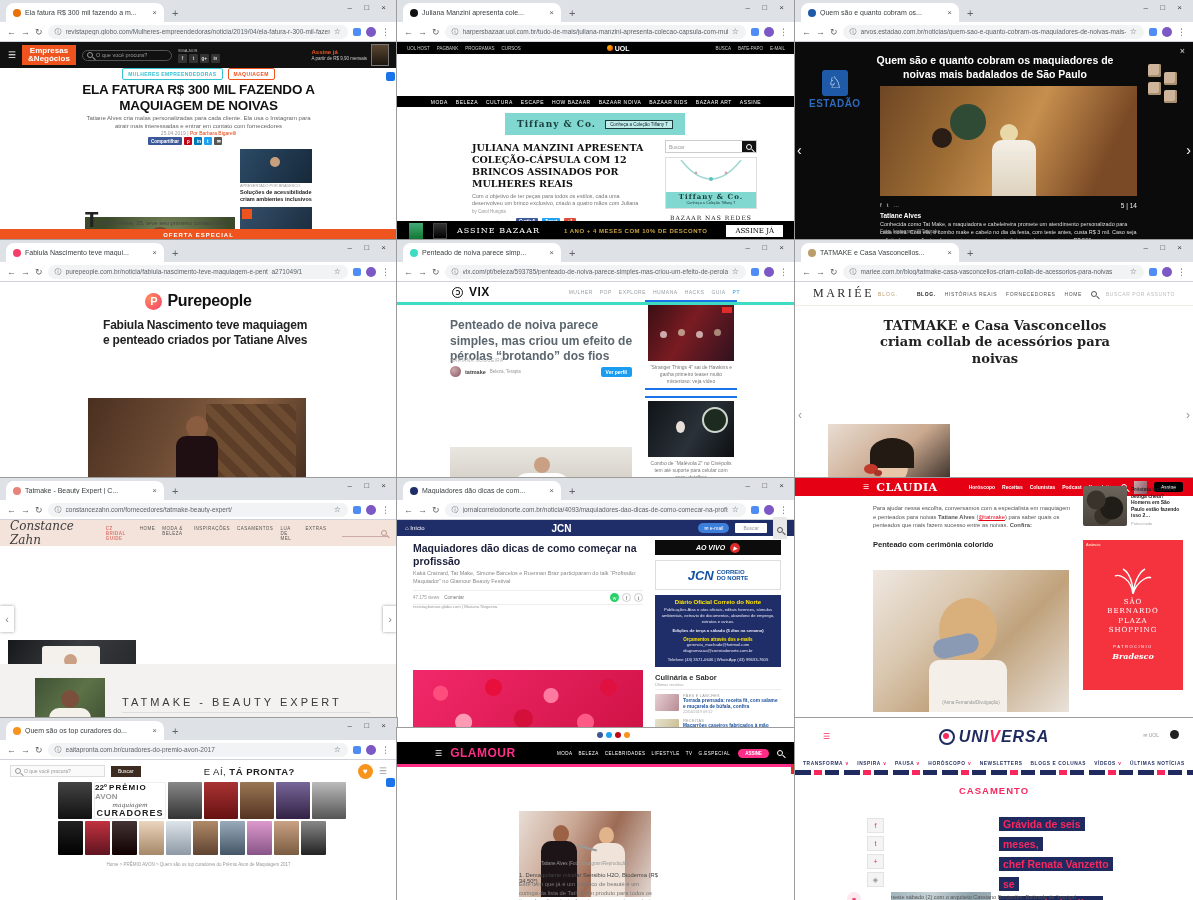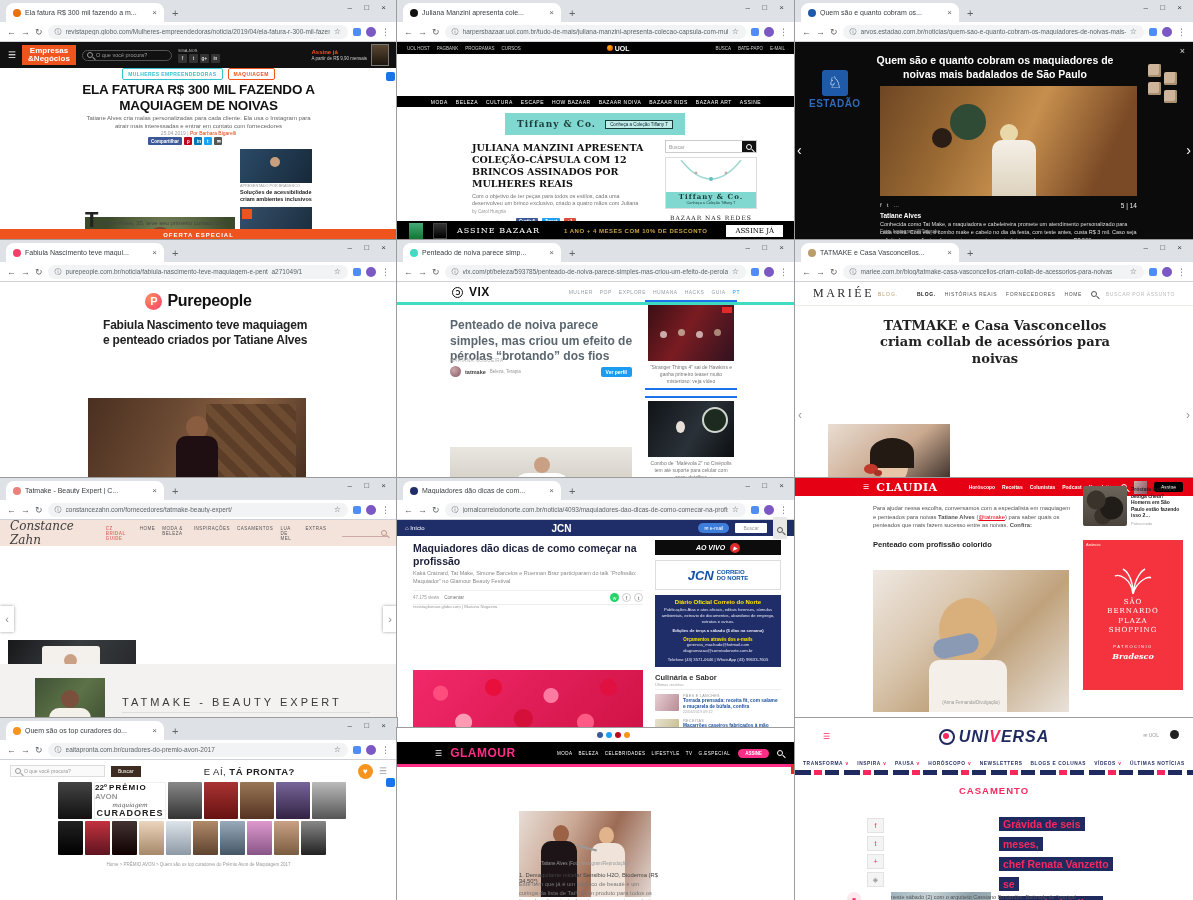--- a/index.html
+++ b/index.html
@@ -783,21 +783,21 @@
       <span>Podcast</span>
       <span>Newsletter</span>
     </div>
     <span class="mag"></span>
     <span style="width:13px;height:13px;background:linear-gradient(120deg,#caa,#856)"></span>
     <span class="cl-assine">Assine</span>
   </div>
   <div class="abs cl-body" style="left:78px;top:26px;width:200px">
     <span>Para ajudar nessa escolha, conversamos com a especialista em maquiagem e penteados para noivas </span><b>Tatiane Alves</b><span> (</span><span style="color:#e60014;text-decoration:underline">@tatmake</span><span>) para saber quais os penteados que mais fazem sucesso entre as noivas. </span><b>Confira:</b>
   </div>
-  <div class="abs cl-sub" style="left:78px;top:62px">Penteado com profissão colorido</div>
+  <div class="abs cl-sub" style="left:78px;top:62px">Penteado com cerimônia colorido</div>
   <div class="abs cl-photo" style="left:78px;top:74px;width:196px;height:142px">
     <span class="face" style="width:58px;height:64px;left:66px;top:28px;background:#d9b07c"></span>
     <span class="abs" style="left:60px;top:66px;width:46px;height:20px;background:#8a9ab5;border-radius:10px;transform:rotate(-12deg)"></span>
     <span class="abs" style="left:56px;top:90px;width:78px;height:52px;background:#f4efe8;border-radius:10px 10px 0 0"></span>
   </div>
   <div class="abs gl-cap" style="left:78px;top:222px;width:196px">(Anna Fernanda/Divulgação)</div>
   <div class="abs" style="left:288px;top:8px;width:100px">
     <div style="display:flex;gap:4px">
       <span class="truffle" style="width:44px;height:40px;flex:none;border-radius:2px"></span>
       <span>

